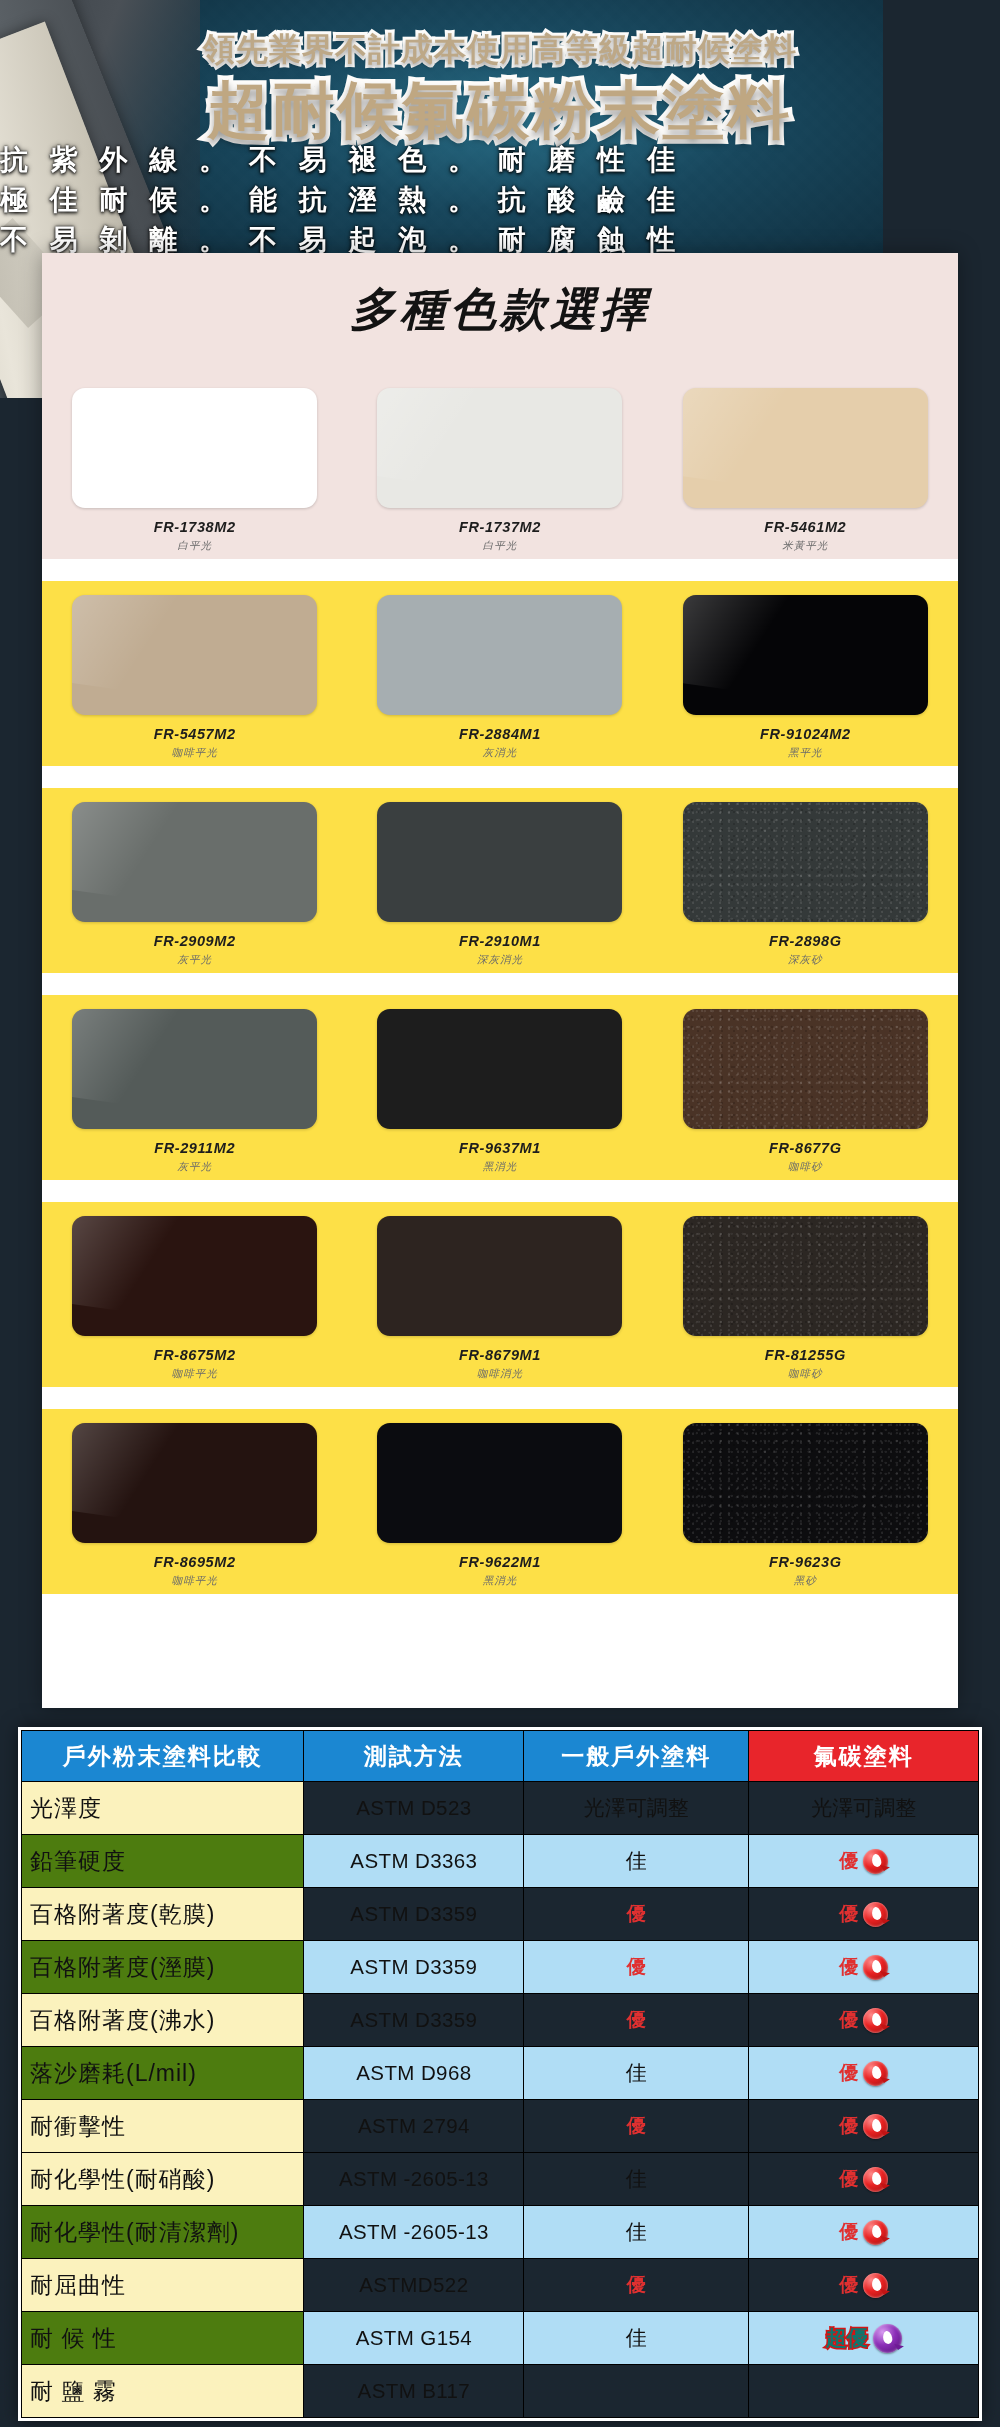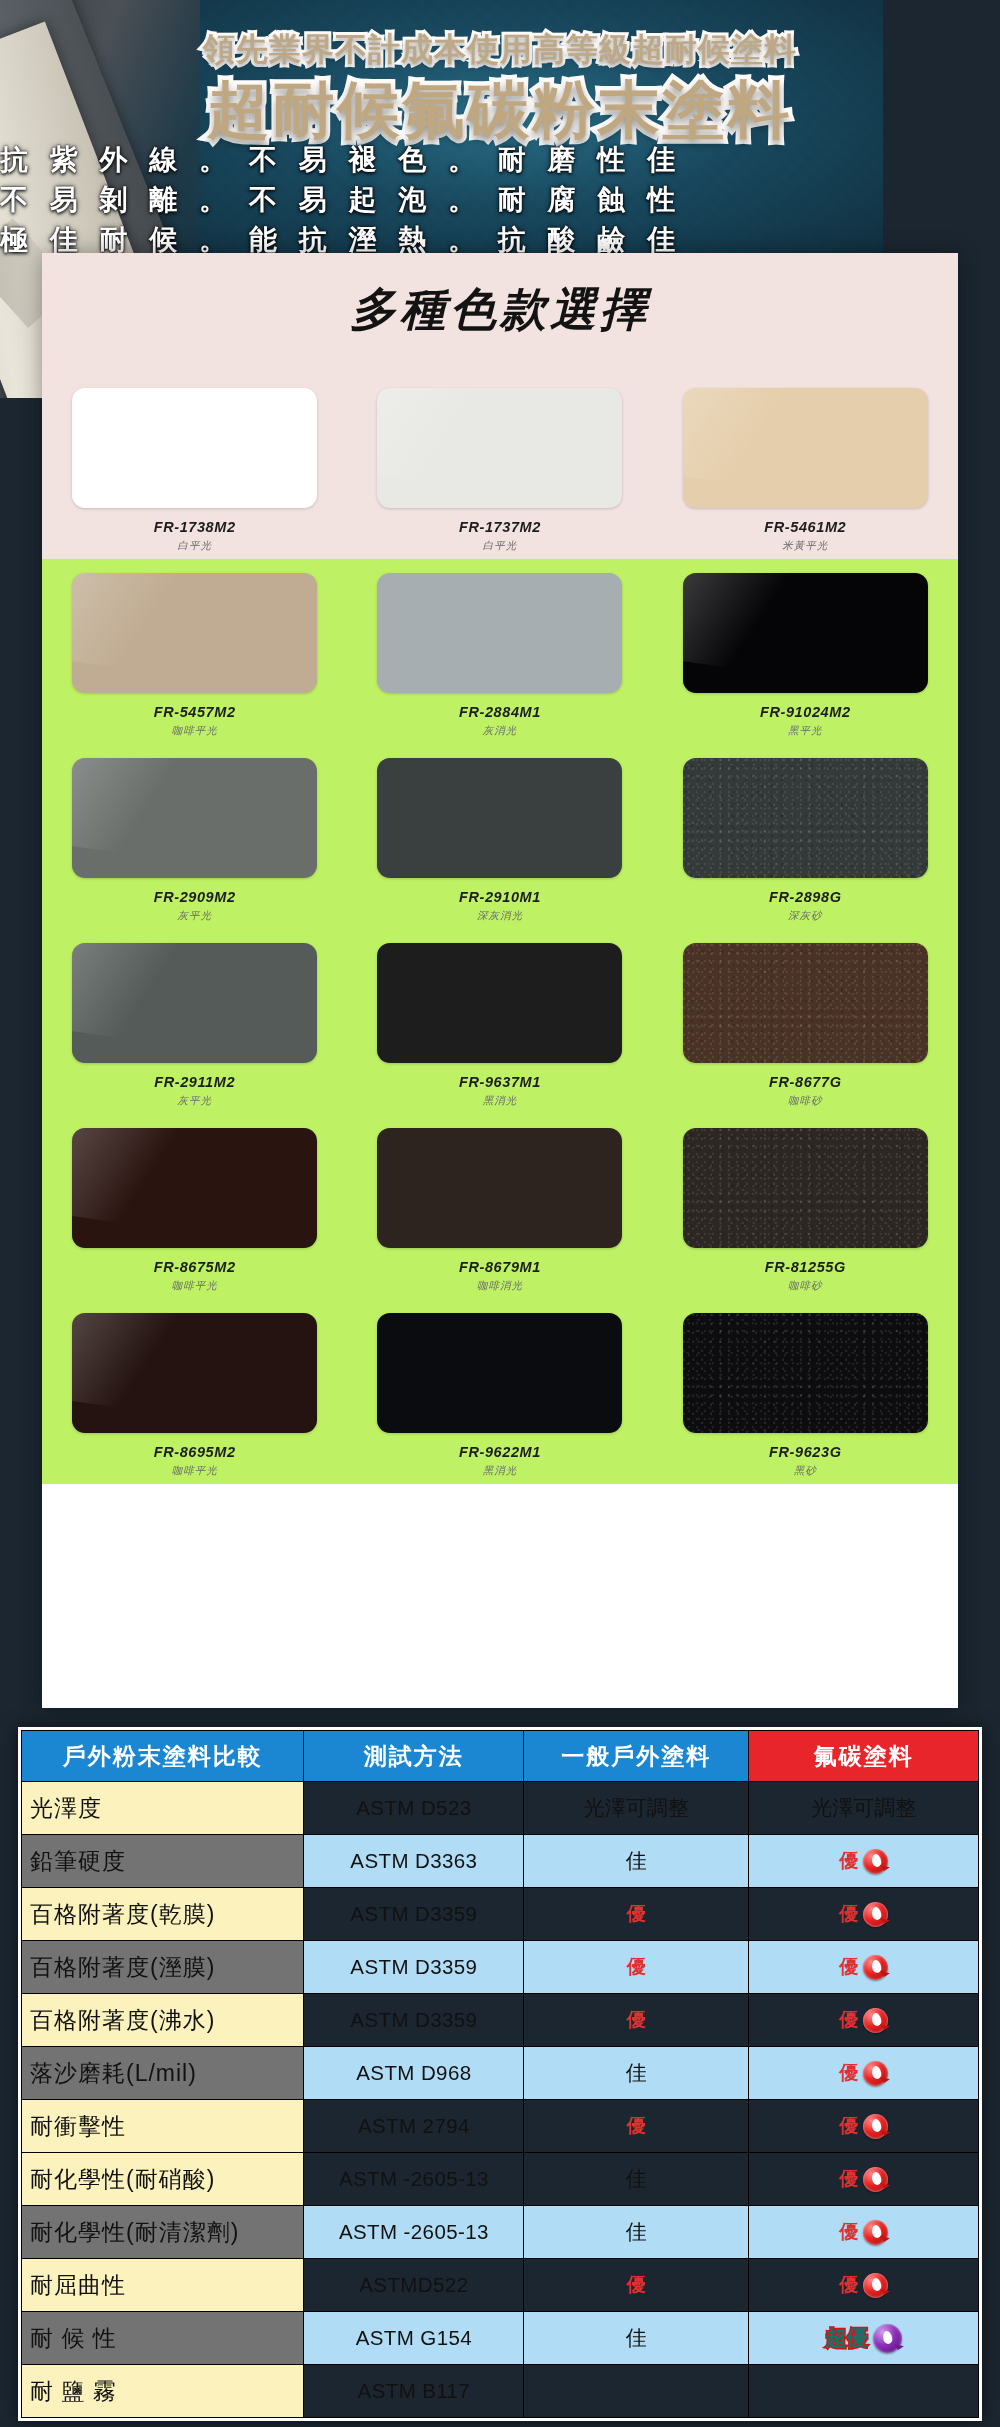--- a/index.html
+++ b/index.html
@@ -71,21 +71,21 @@
     font-style:italic;
   }
   .swatch-head{
     height:121px; background:#f2e3e0; position:relative;
   }
   .swatch-head-title{
     position:absolute; left:0; top:26px; width:100%; text-align:center;
     font-size:46px; font-weight:800; color:#131313; letter-spacing:4px;
   }
   .band-pink{background:#f2e3e0;}
-  .band-white{background:#bef264;}
+  .band-white{background:#fde047;margin-top:22px;}
   .row{
     display:flex; height:185px; align-items:center;
     padding-top:7px; box-sizing:border-box;
   }
   .cell{flex:1; display:flex; flex-direction:column; align-items:center;}
   .chip{
     width:245px; height:120px; border-radius:13px;
     box-shadow:0 1px 3px rgba(0,0,0,.18);
     position:relative; overflow:hidden;
   }
@@ -128,21 +128,21 @@
   col.c3{width:23.5%}
   col.c4{width:24%}
   thead th{
     background:#1b87d2; color:#fff; font-size:23px; font-weight:700; letter-spacing:2px; height:50px;
   }
   thead th.hl{background:#e8252b;}
   td.label{
     background:#fbf2bd; text-align:left; padding-left:8px; font-size:23px; letter-spacing:1px; font-weight:500;
   }
   tr.alt td{background:#b0ddf5;}
-  tr.alt td.label{background:#737373;}
+  tr.alt td.label{background:#4d7c0f;}
   td.method{font-size:20.5px; letter-spacing:.4px;}
   .good{color:#111;}
   .exc{color:#e03030; font-size:19px; font-weight:700;}
   .cellflex{display:flex; align-items:center; justify-content:center; gap:5px;}
   .badge{
     width:25px;height:25px;border-radius:50%;
     background:radial-gradient(circle at 33% 28%, #ff8b8b 0%, #e82222 45%, #9b0c0c 100%);
     box-shadow:0 1px 2px rgba(0,0,0,.4), inset 0 0 3px rgba(255,255,255,.6);
     position:relative; display:inline-block; flex:none;
   }
@@ -176,22 +176,22 @@
   <div class="door door-b">
     <div class="door-pane"></div>
   </div>
   <div class="door-handle2"></div>
   <div class="door-handle"></div>
 
   <div class="tagline">領先業界不計成本使用高等級超耐候塗料</div>
   <div class="bigtitle">超耐候氟碳粉末塗料</div>
   <div class="feature-lines">
     <div class="feature-line">抗 紫 外 線 。 不 易 褪 色 。 耐 磨 性 佳</div>
+    <div class="feature-line">極 佳 耐 候 。 能 抗 溼 熱 。 抗 酸 鹼 佳</div>
     <div class="feature-line">不 易 剝 離 。 不 易 起 泡 。 耐 腐 蝕 性</div>
-    <div class="feature-line">極 佳 耐 候 。 能 抗 溼 熱 。 抗 酸 鹼 佳</div>
   </div>
 </div>
 
 <div class="swatch-panel">
   <div class="swatch-head">
     <div class="swatch-head-title">多種色款選擇</div>
   </div>
   <div id="swatch-rows">
       <div class="row band-pink">
         <div class="cell">

